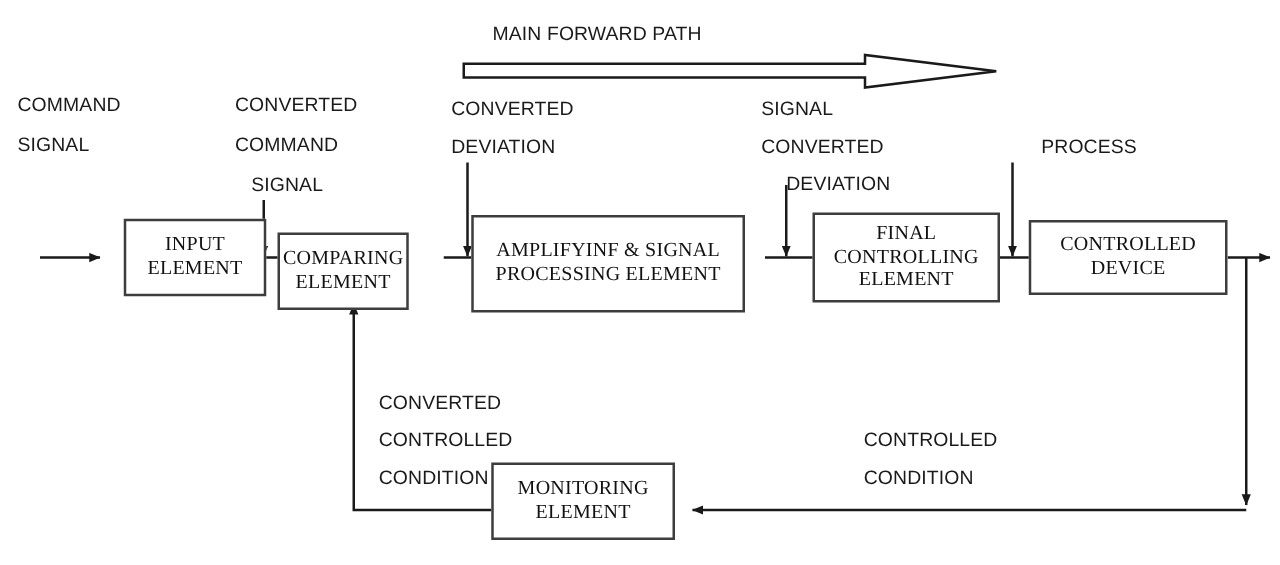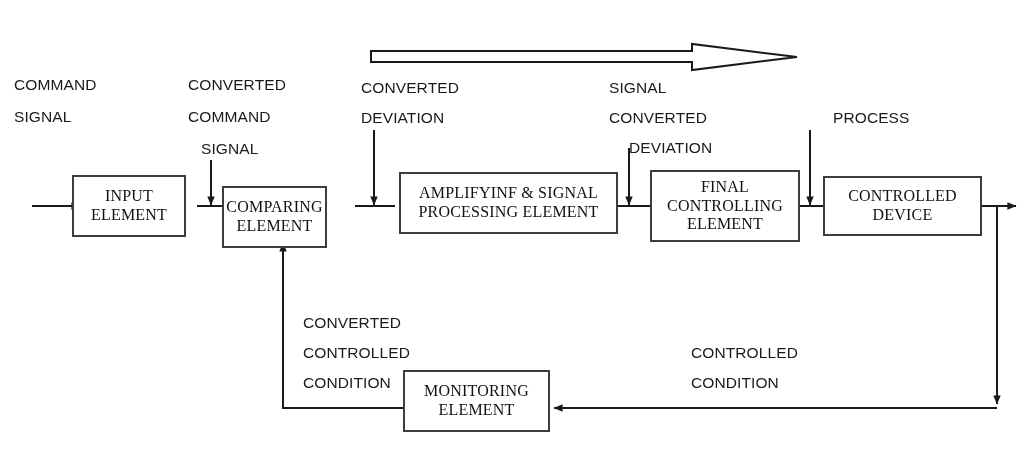--- a/index.html
+++ b/index.html
@@ -82,51 +82,52 @@
       <line x1="997" y1="408" x2="554" y2="408" marker-end="url(#ah)"></line>
 
       <path d="M403,408 L283,408 L283,243" marker-end="url(#ah)"></path>
     </g>
 
     <g>
       <path d="M371,51 L692,51 L692,44 L797,57 L692,70 L692,62 L371,62 Z" fill="#ffffff" stroke="#1a1a1a" stroke-width="2" stroke-linejoin="miter"></path>
     </g>
   </svg>
 
-  <div class="box" style="left:72px;top:175px;width:114px;height:62px;">
+  <div class="box" style="left:99px;top:175px;width:114px;height:62px;">
     <span class="inner">INPUT
 ELEMENT</span>
   </div>
 
   <div class="box" style="left:222px;top:175px;width:105px;height:62px;margin-top:11px;">
     <span class="inner">COMPARING
 ELEMENT</span>
   </div>
 
-  <div class="box" style="left:399px;top:172px;width:219px;height:62px;text-align:center;">
+  <div class="box" style="left:377px;top:172px;width:219px;height:78px;text-align:center;">
     <span class="inner">AMPLIFYINF &amp; SIGNAL
 PROCESSING ELEMENT</span>
   </div>
 
   <div class="box" style="left:650px;top:170px;width:150px;height:72px;">
     <span class="inner">FINAL
 CONTROLLING
 ELEMENT</span>
   </div>
 
   <div class="box" style="left:823px;top:176px;width:159px;height:60px;">
     <span class="inner">CONTROLLED
 DEVICE</span>
   </div>
 
-  <div class="box" style="left:403px;top:370px;width:147px;height:62px;">
+  <div class="box" style="left:393px;top:370px;width:147px;height:62px;">
     <span class="inner">MONITORING
 ELEMENT</span>
   </div>
 
+  <div class="label" style="left:394px;top:20px;">MAIN FORWARD PATH</div>
 
   <div class="label" style="left:14px;top:77px;">COMMAND</div>
   <div class="label" style="left:14px;top:109px;">SIGNAL</div>
 
   <div class="label" style="left:188px;top:77px;">CONVERTED</div>
   <div class="label" style="left:188px;top:109px;">COMMAND</div>
   <div class="label" style="left:201px;top:141px;">SIGNAL</div>
 
   <div class="label" style="left:361px;top:80px;">CONVERTED</div>
   <div class="label" style="left:361px;top:110px;">DEVIATION</div>

